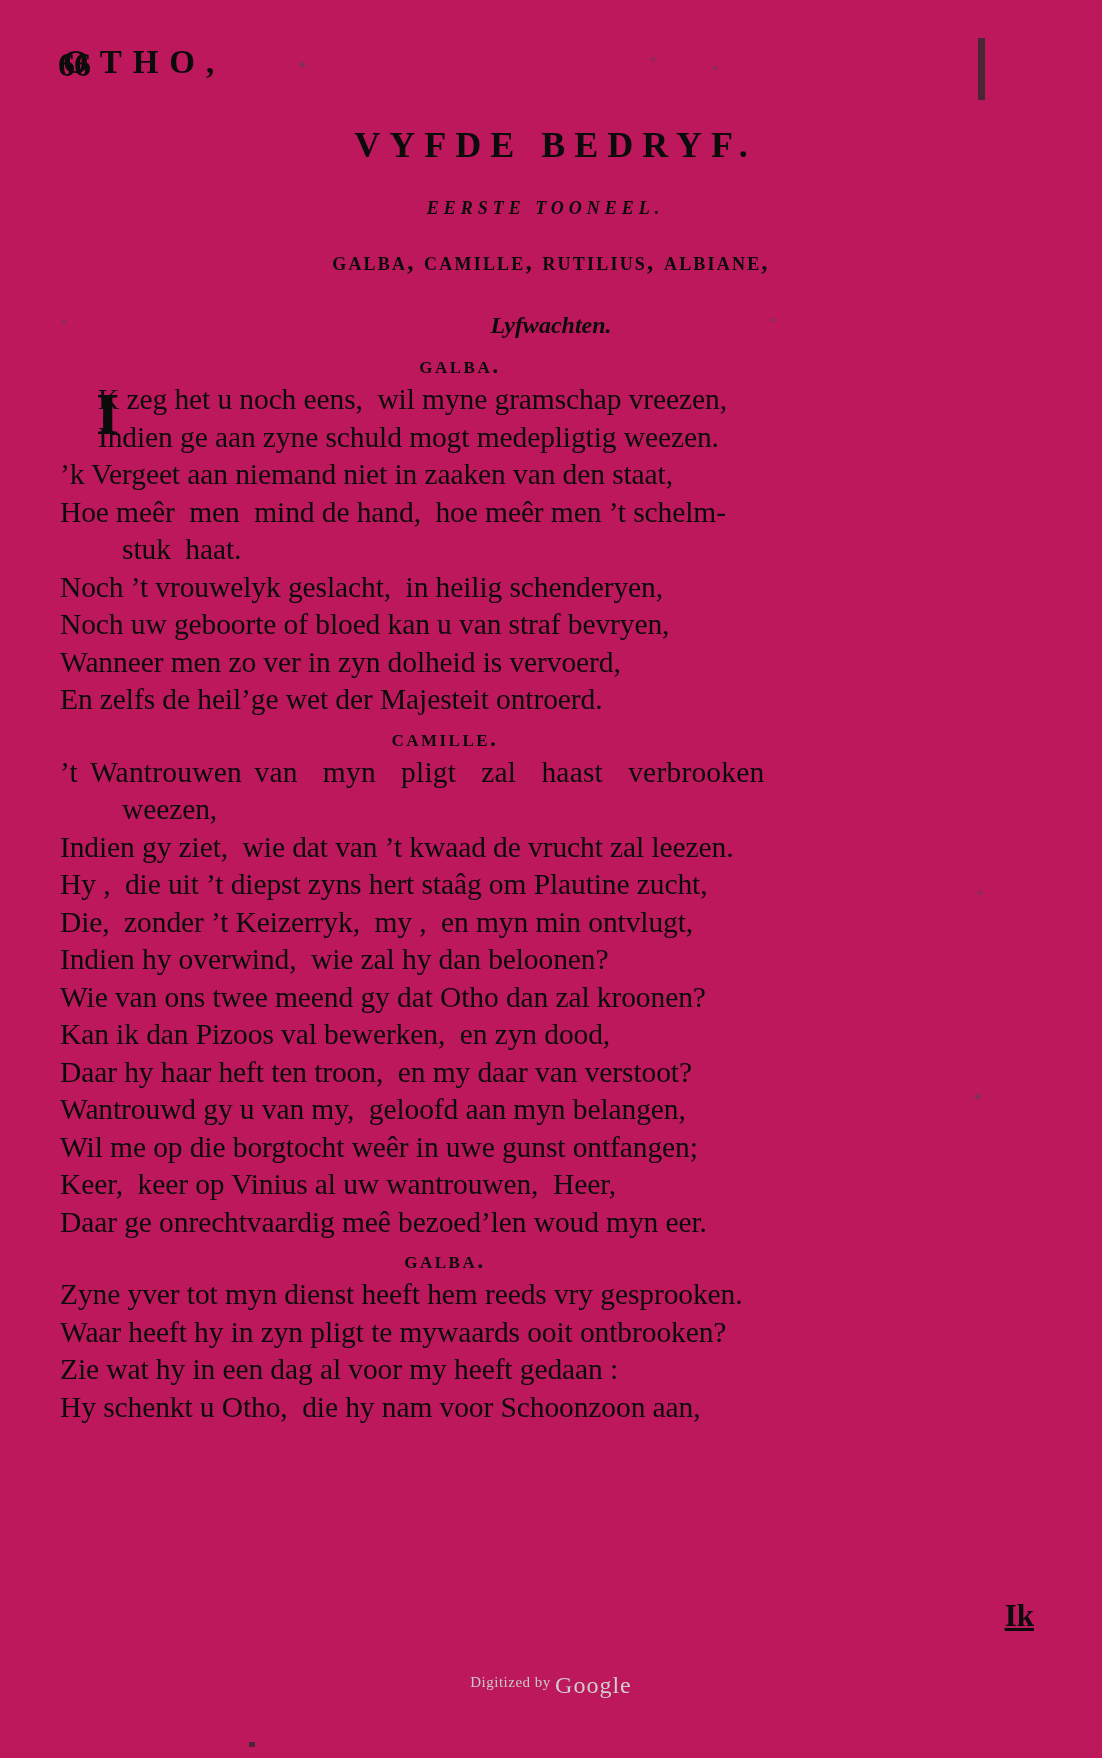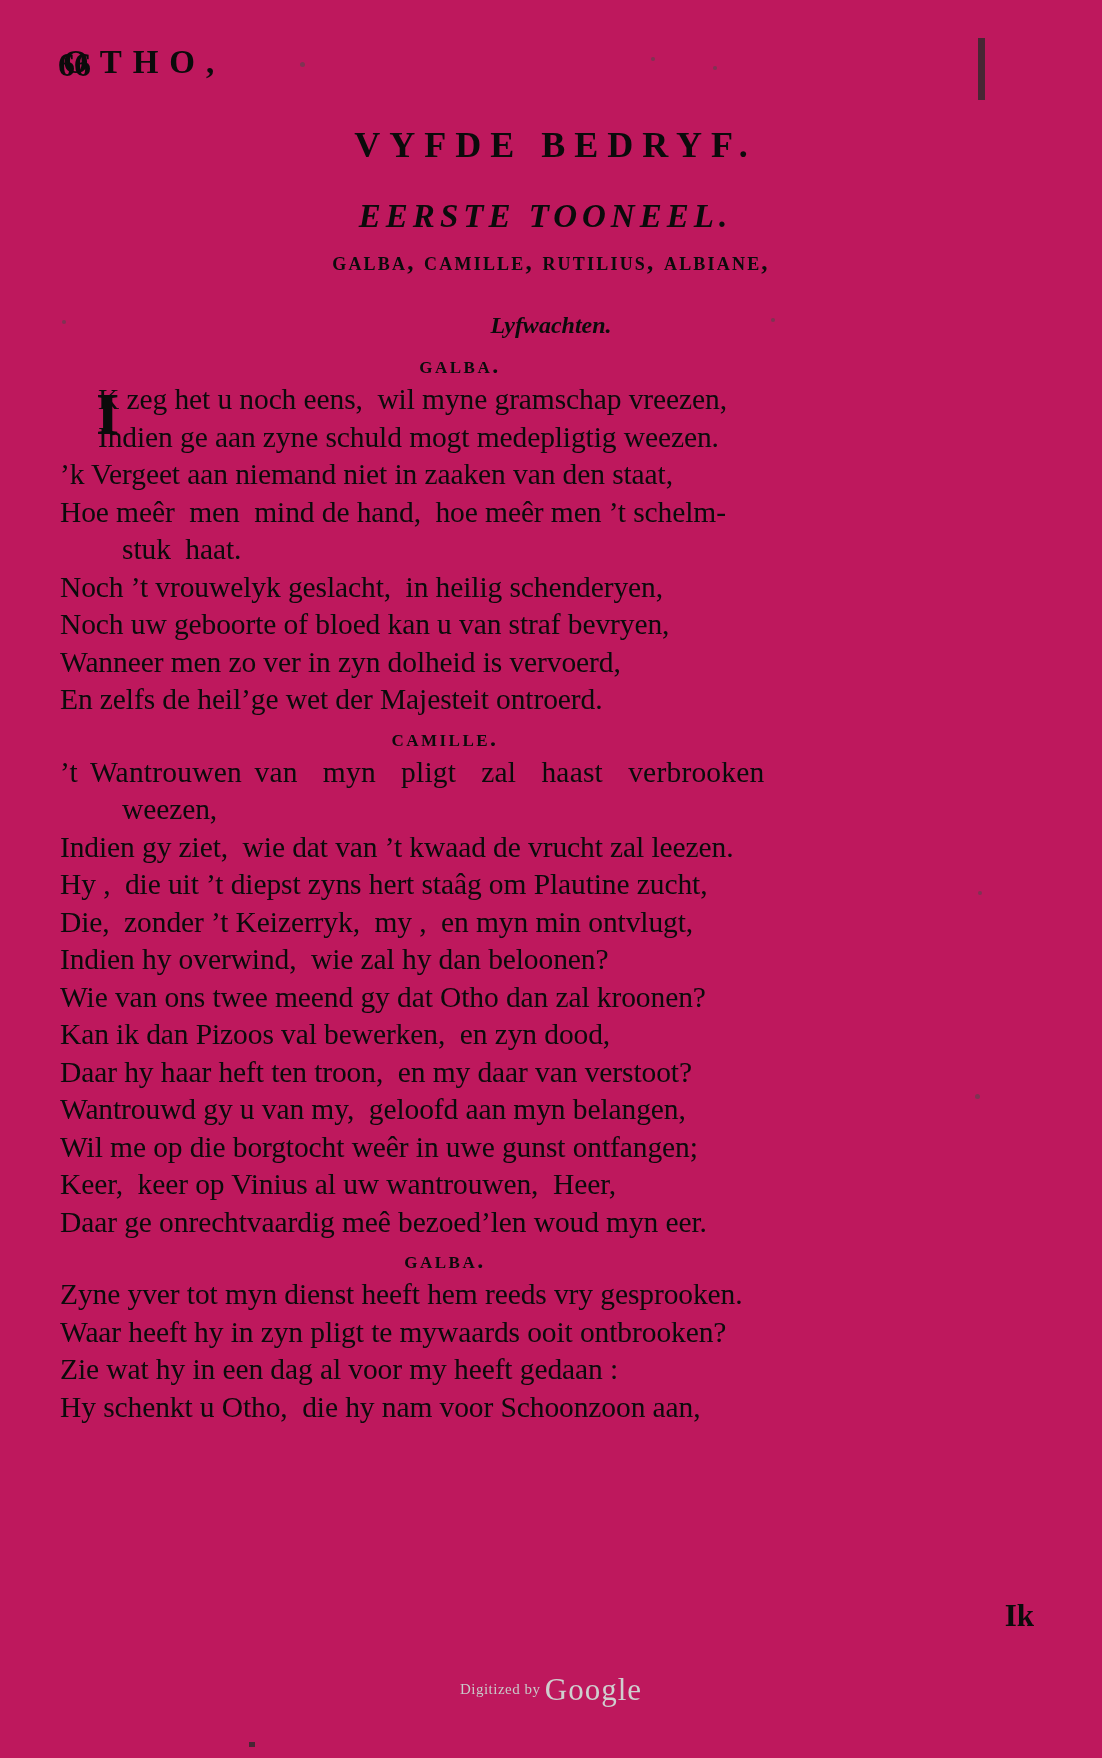--- a/index.html
+++ b/index.html
@@ -60,21 +60,21 @@
     font-weight: 700;
     letter-spacing: 9px;
     text-indent: 9px;
   }
   .scene-title {
     position: absolute;
     top: 198px;
     left: 0;
     right: 16px;
     text-align: center;
-    font-size: 33px;
+    font-size: 18px;
     font-style: italic;
     font-weight: 700;
     letter-spacing: 5px;
     text-indent: 5px;
   }
   .dramatis {
     position: absolute;
     top: 248px;
     left: 0;
     right: 0;
@@ -139,35 +139,36 @@
   }
   .line.has-dropcap { padding-left: 38px; }
 
   
   .catchword {
     position: absolute;
     right: 68px;
     top: 1598px;
     font-size: 31px;
     font-weight: 700;
+    text-decoration: underline;
   }
 
   
   .watermark {
     position: absolute;
     left: 0;
     right: 0;
     top: 1672px;
     text-align: center;
     color: #c9c9c9;
     font-size: 15px;
     letter-spacing: 0.5px;
   }
   .watermark .g {
-    font-size: 31px;
+    font-size: 24px;
     letter-spacing: 1px;
     vertical-align: -6px;
     color: #cfcfcf;
   }
 
   
   .speck {
     position: absolute;
     background: #4a4a4a;
     border-radius: 50%;

